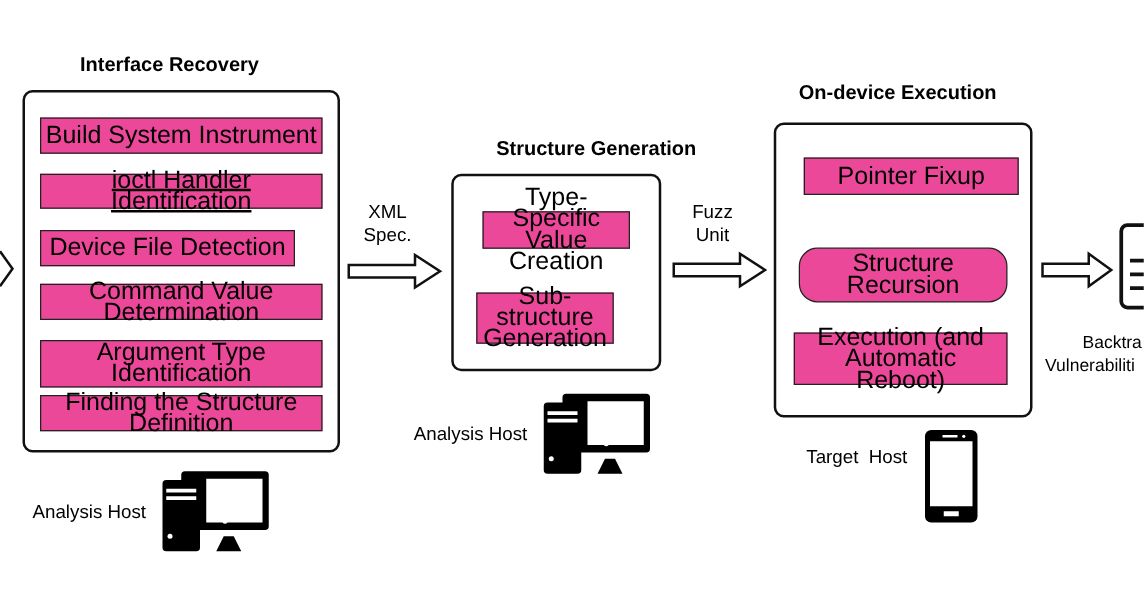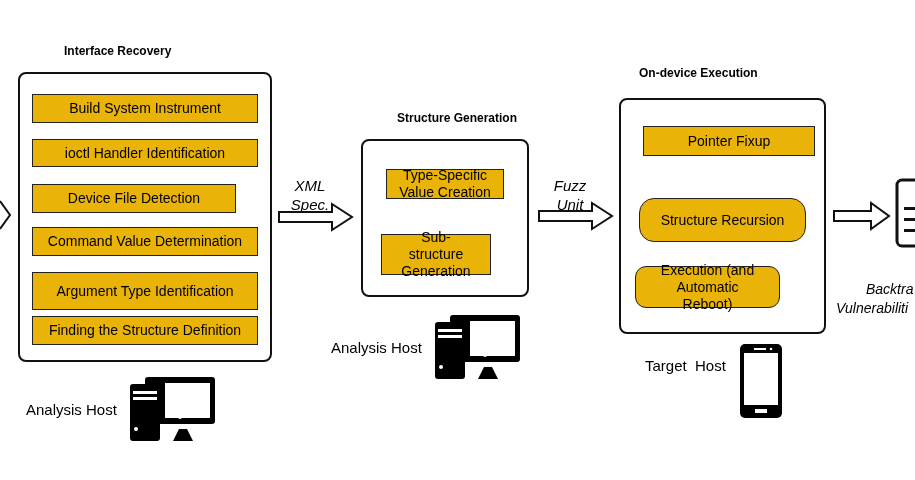--- a/index.html
+++ b/index.html
@@ -1,40 +1,40 @@
 <!DOCTYPE html>
 <html><head>
 <meta charset="utf-8">
 <style>
   html, body { margin: 0; padding: 0; background: #ffffff; }
   body { width: 915px; height: 480px; position: relative; overflow: hidden;
          font-family: "Liberation Sans", sans-serif; color: #000; }
   .abs { position: absolute; }
-  .title { font-weight: bold; font-size: 12px; white-space: nowrap; }
+  .title { font-weight: bold; font-size: 16px; white-space: nowrap; }
   .panel { border: 2px solid #111; border-radius: 8px; box-sizing: border-box; background: #fff; }
-  .step { border: 1.5px solid #222; box-sizing: border-box; background: #eab308;
+  .step { border: 1.5px solid #222; box-sizing: border-box; background: #ec4899;
           display: flex; align-items: center; justify-content: center; text-align: center;
-          font-size: 14px; line-height: 17px; }
+          font-size: 20px; line-height: 17px; }
   .label { font-size: 15px; white-space: nowrap; }
-  .italic { font-style: italic; font-size: 15px; text-align: center; line-height: 19px; margin-top: 16px; }
+  .italic { font-size: 15px; text-align: center; line-height: 19px; }
   svg { position: absolute; overflow: visible; }
 </style>
 </head>
 <body>
 
 <svg style="left:0;top:195px;" width="20" height="40">
   <polyline points="0,6 10,20 0,34" fill="none" stroke="#111" stroke-width="2"></polyline>
 </svg>
 
 <div class="abs title" style="left:64px;top:44px;">Interface Recovery</div>
 
 <div class="abs panel" style="left:18px;top:72px;width:254px;height:290px;"></div>
 
 <div class="abs step" style="left:32px;top:94px;width:226px;height:29px;">Build System Instrument</div>
-<div class="abs step" style="left:32px;top:139px;width:226px;height:28px;">ioctl Handler Identification</div>
+<div class="abs step" style="left:32px;top:139px;width:226px;height:28px;text-decoration:underline;">ioctl Handler Identification</div>
 <div class="abs step" style="left:32px;top:184px;width:204px;height:29px;">Device File Detection</div>
 <div class="abs step" style="left:32px;top:227px;width:226px;height:29px;">Command Value Determination</div>
 <div class="abs step" style="left:32px;top:272px;width:226px;height:38px;">Argument Type Identification</div>
 <div class="abs step" style="left:32px;top:316px;width:226px;height:29px;">Finding the Structure Definition</div>
 
 <div class="abs label" style="left:26px;top:401px;">Analysis Host</div>
 
 <svg style="left:129px;top:375px;" width="90" height="68">
   <rect x="16" y="2" width="70" height="47" rx="3" fill="#000"></rect>
   <rect x="36" y="8" width="45" height="35" fill="#fff"></rect>
@@ -81,21 +81,21 @@
 <svg style="left:538px;top:202px;" width="76" height="30">
   <polygon points="1,9 54,9 54,1 74,14 54,27 54,19 1,19" fill="#fff" stroke="#111" stroke-width="2"></polygon>
 </svg>
 
 <div class="abs title" style="left:639px;top:66px;">On-device Execution</div>
 
 <div class="abs panel" style="left:619px;top:98px;width:207px;height:236px;"></div>
 
 <div class="abs step" style="left:643px;top:126px;width:172px;height:30px;">Pointer Fixup</div>
 <div class="abs step" style="left:639px;top:198px;width:167px;height:44px;border-radius:15px;">Structure Recursion</div>
-<div class="abs step" style="left:635px;top:266px;width:145px;height:42px;padding:12px 14px;border-radius:11px;">Execution (and Automatic Reboot)</div>
+<div class="abs step" style="left:635px;top:266px;width:171px;height:42px;padding:12px 14px;">Execution (and Automatic Reboot)</div>
 
 <div class="abs label" style="left:645px;top:357px;white-space:pre;">Target  Host</div>
 
 <svg style="left:739px;top:343px;" width="44" height="76">
   <rect x="1" y="1" width="42" height="74" rx="5" fill="#000"></rect>
   <rect x="5" y="10" width="34" height="52" fill="#fff"></rect>
   <rect x="15" y="5" width="12" height="2" fill="#fff"></rect>
   <circle cx="32" cy="6" r="1.3" fill="#fff"></circle>
   <rect x="16" y="66" width="12" height="4" fill="#fff"></rect>
 </svg>

